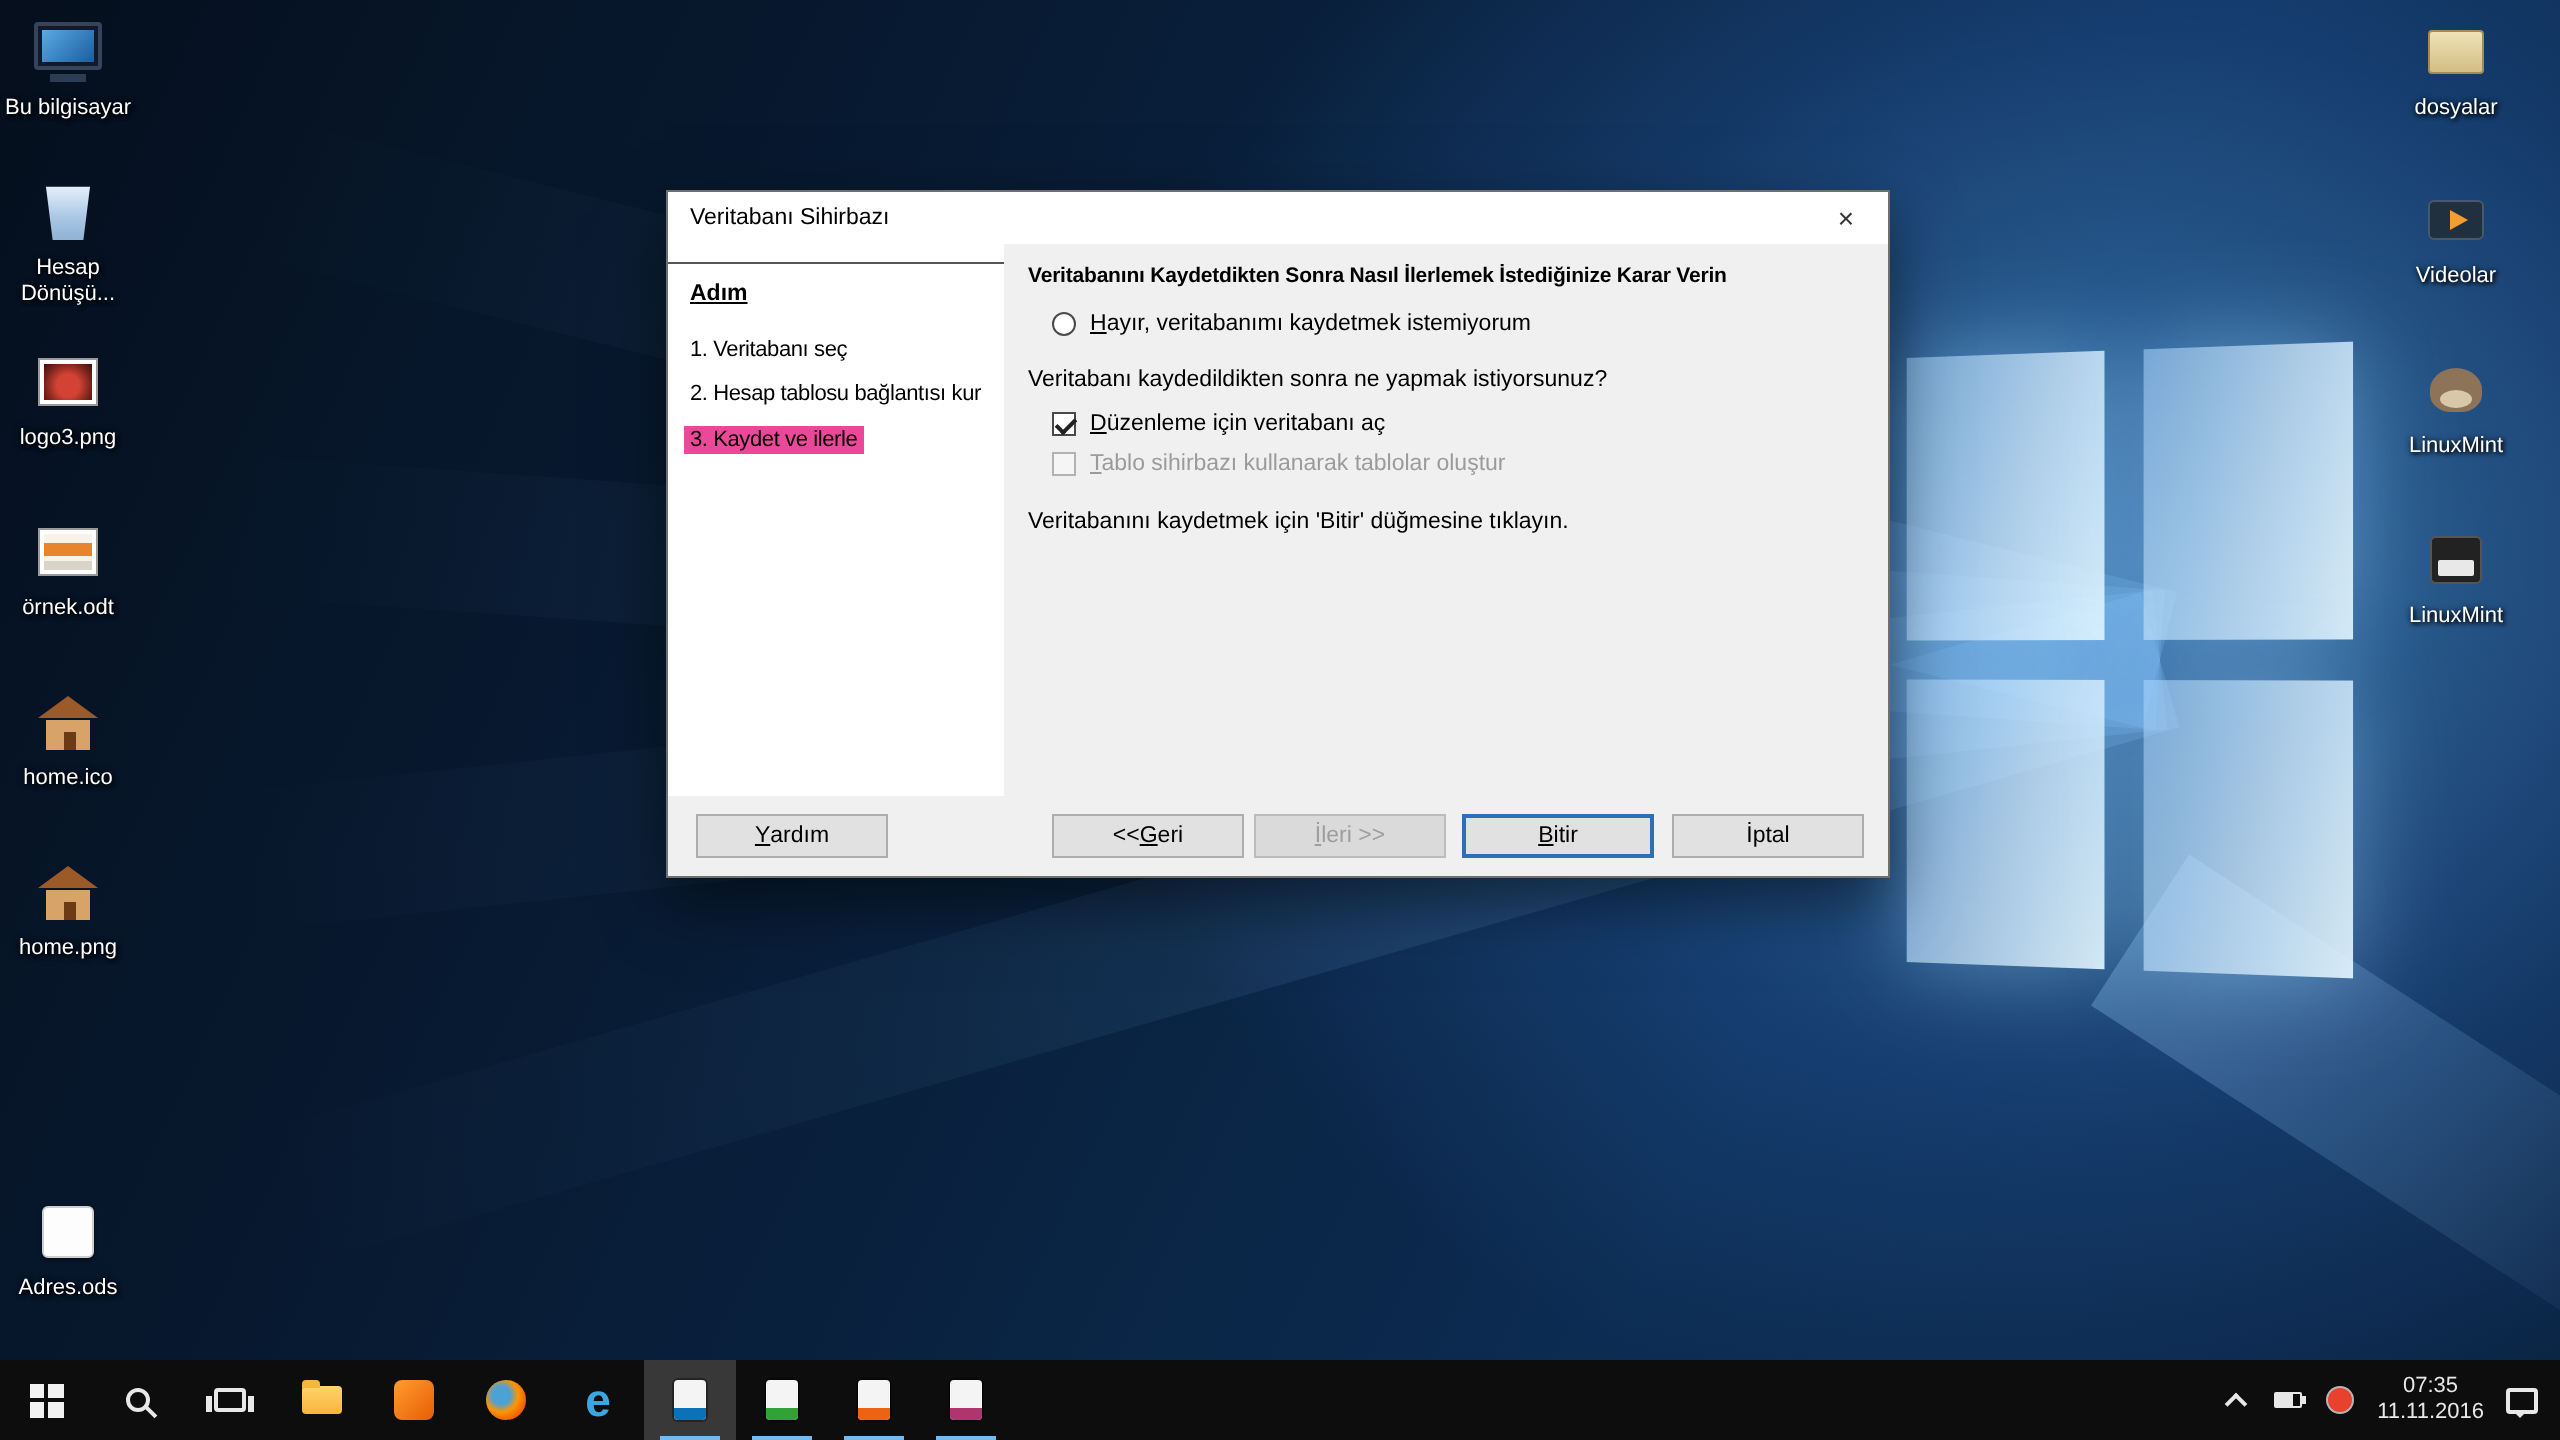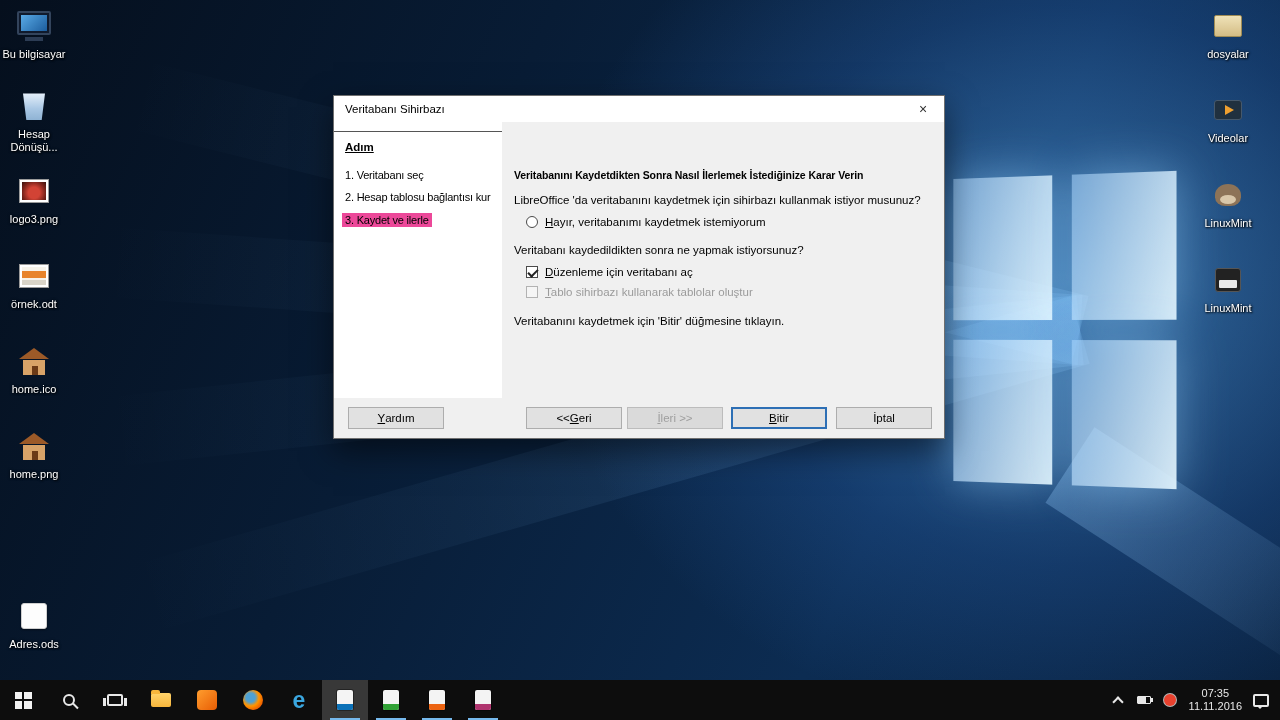--- a/index.html
+++ b/index.html
@@ -69,21 +69,21 @@
   .titlebar{height:26px;background:#fff;display:flex;align-items:center;padding-left:11px;position:relative;flex:none;}
   .titlebar .t{font-size:11.5px;}
   .close{position:absolute;right:0;top:0;width:42px;height:26px;display:flex;align-items:center;
          justify-content:center;font-size:14px;color:#333;cursor:pointer;}
   .dlg-body{flex:1;display:flex;min-height:0;}
   .steps-panel{width:168px;background:#fff;flex:none;}
   .rule{height:1px;background:#555;margin-top:9px;}
   .steps-title{font-weight:bold;text-decoration:underline;font-size:11.5px;margin:9px 0 16px 11px;}
   .step{font-size:11px;letter-spacing:-0.2px;white-space:nowrap;margin:0 0 10px 11px;line-height:12px;cursor:pointer;}
   .step.selected{background:#ec4899;width:fit-content;padding:1px 3px;margin-left:8px;}
-  .main-panel{flex:1;padding:10px 12px;margin-top:37px;}
+  .main-panel{flex:1;padding:10px 12px;}
   .heading{font-weight:bold;font-size:10.5px;letter-spacing:-0.1px;white-space:nowrap;margin-bottom:12px;}
   .q{max-width:420px;line-height:14px;margin-bottom:9px;}
   .q2{margin:15px 0 9px 0;}
   .opt{display:flex;align-items:center;gap:7px;margin:0 0 8px 12px;cursor:pointer;}
   .radio{width:12px;height:12px;border:1px solid #4a4a4a;border-radius:50%;background:#fff;position:relative;flex:none;}
   .radio.checked::after{content:"";position:absolute;inset:3px;background:#1a1a1a;border-radius:50%;}
   .box{width:12px;height:12px;border:1px solid #4a4a4a;background:#fff;position:relative;flex:none;}
   .box.checked::after{content:"";position:absolute;left:1px;top:2px;width:8px;height:4px;
        border-left:2px solid #222;border-bottom:2px solid #222;transform:rotate(-45deg);}
   .opt.disabled{color:#9b9b9b;cursor:default;}
@@ -244,21 +244,20 @@
     <div class="dlg-body">
       <div class="steps-panel">
         <div class="rule"></div>
         <div class="steps-title">Adım</div>
         <div class="step">1. Veritabanı seç</div>
         <div class="step">2. Hesap tablosu bağlantısı kur</div>
         <div class="step selected">3. Kaydet ve ilerle</div>
       </div>
       <div class="main-panel">
         <div class="heading">Veritabanını Kaydetdikten Sonra Nasıl İlerlemek İstediğinize Karar Verin</div>
-        <div class="q">LibreOffice 'da veritabanını kaydetmek için sihirbazı kullanmak istiyor musunuz?</div>
         <div class="opt">
           <span class="radio"></span>
           <span><u>H</u>ayır, veritabanımı kaydetmek istemiyorum</span>
         </div>
         <div class="q q2">Veritabanı kaydedildikten sonra ne yapmak istiyorsunuz?</div>
         <div class="opt">
           <span class="box checked"></span>
           <span><u>D</u>üzenleme için veritabanı aç</span>
         </div>
         <div class="opt disabled">

